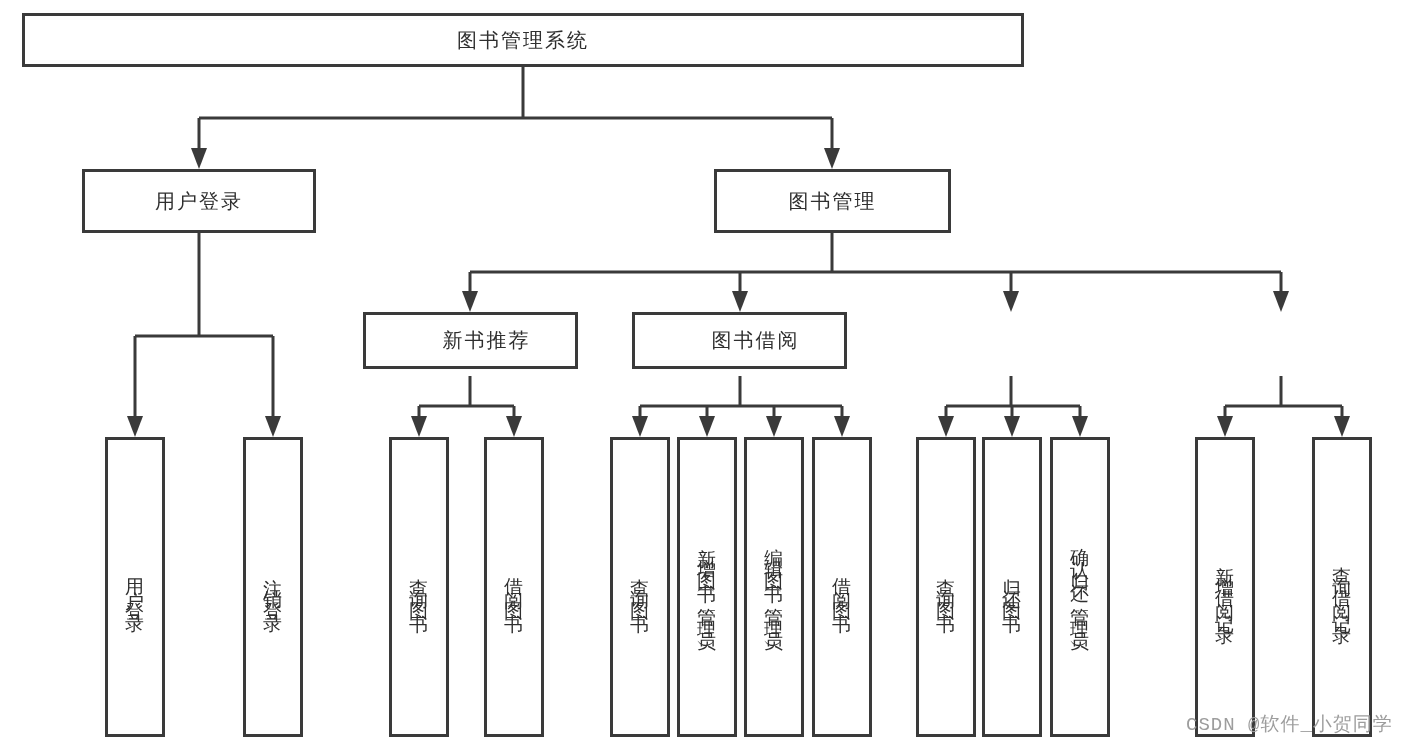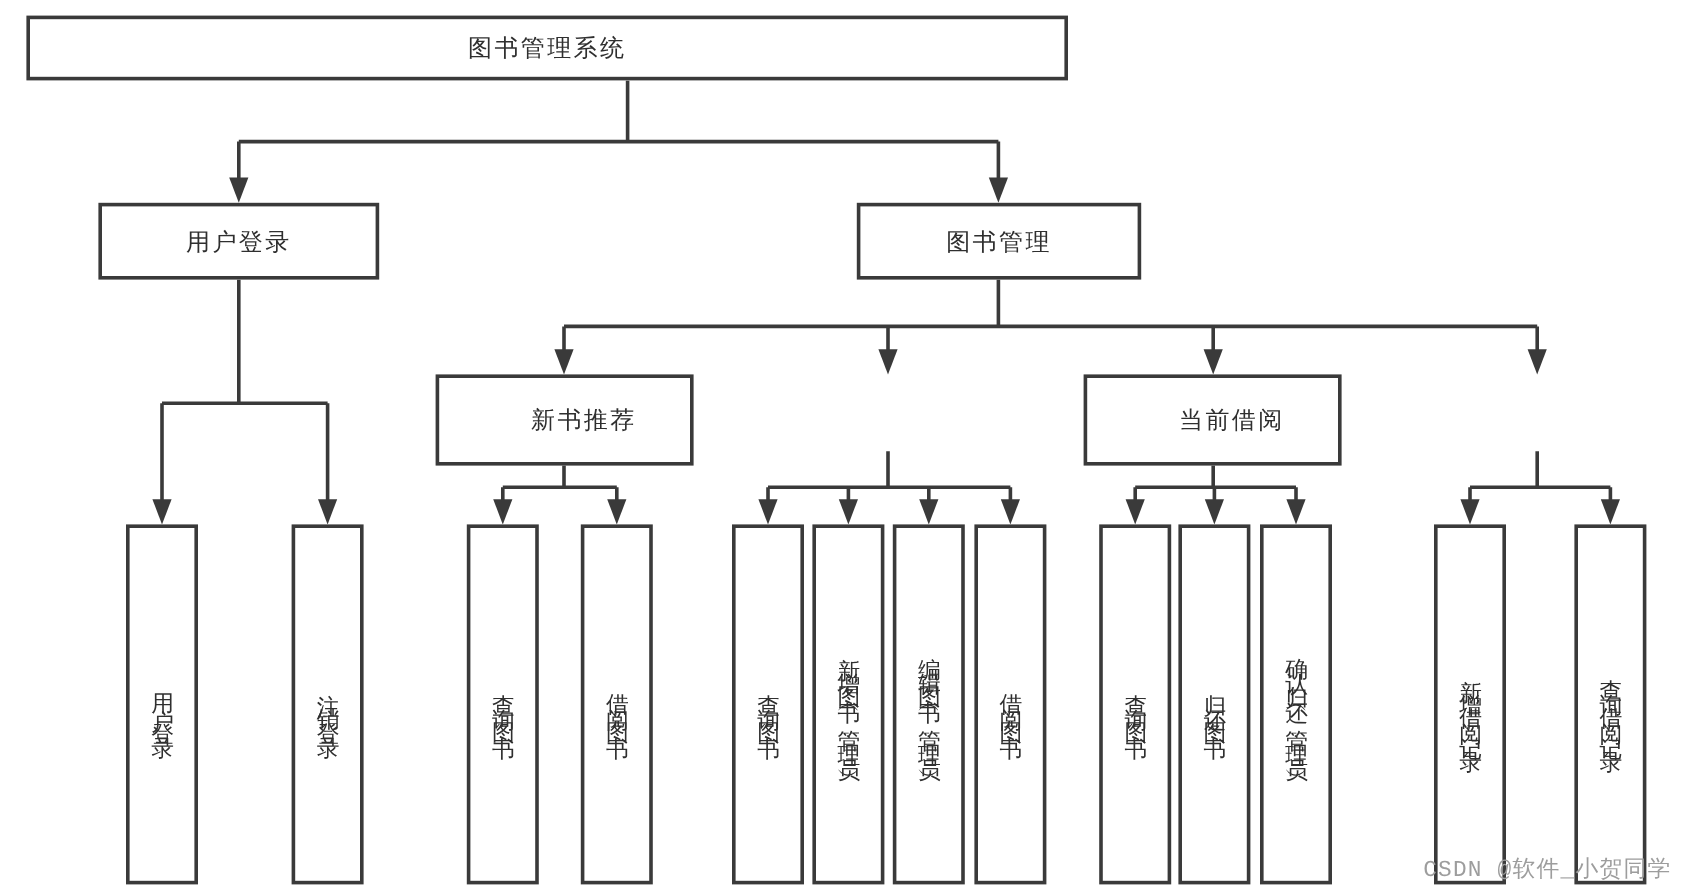--- a/index.html
+++ b/index.html
@@ -38,24 +38,24 @@
     white-space: nowrap;
   }
   .node.v { top: 437px; width: 60px; height: 300px; }
   .node.v span {
     writing-mode: vertical-rl;
     text-orientation: mixed;
     font-size: 19px;
     letter-spacing: 12px;
     line-height: 1;
   }
-  .root  { left: 22px;  top: 13px;  width: 868px; height: 54px; }
+  .root  { left: 22px;  top: 13px;  width: 1002px; height: 54px; }
   .lv2-a { left: 82px;  top: 169px; width: 234px;  height: 64px; }
   .lv2-b { left: 714px; top: 169px; width: 237px;  height: 64px; }
-  .lv3   { top: 312px;  width: 215px; height: 76px; padding-left: 32px; }
+  .lv3   { top: 312px;  width: 215px; height: 57px; padding-left: 32px; }
   .watermark {
     position: absolute;
     left: 1186px;
     top: 711px;
     font-size: 19px;
     color: var(--watermark);
     white-space: nowrap;
     letter-spacing: 1px;
     font-family: Liberation Mono, monospace;
   }
@@ -108,22 +108,22 @@
   <div class="node h lv2-a">
     <span>用户登录</span>
   </div>
   <div class="node h lv2-b">
     <span>图书管理</span>
   </div>
 
   <div class="node h lv3" style="left:363px">
     <span>新书推荐</span>
   </div>
-  <div class="node h lv3" style="left:903px">
-    <span>当前借阅</span>
+  <div class="node h lv3" style="left:632px">
+    <span>图书借阅</span>
   </div>
 
   <div class="node v" style="left:105px">
     <span>用户登录</span>
   </div>
   <div class="node v" style="left:243px">
     <span>注销登录</span>
   </div>
 
   <div class="node v" style="left:389px">

